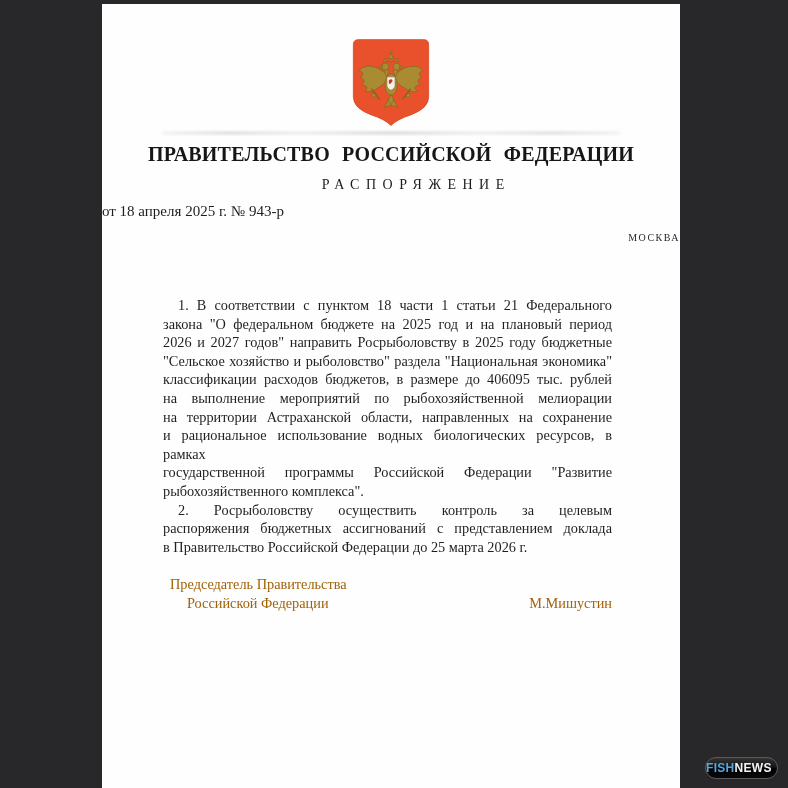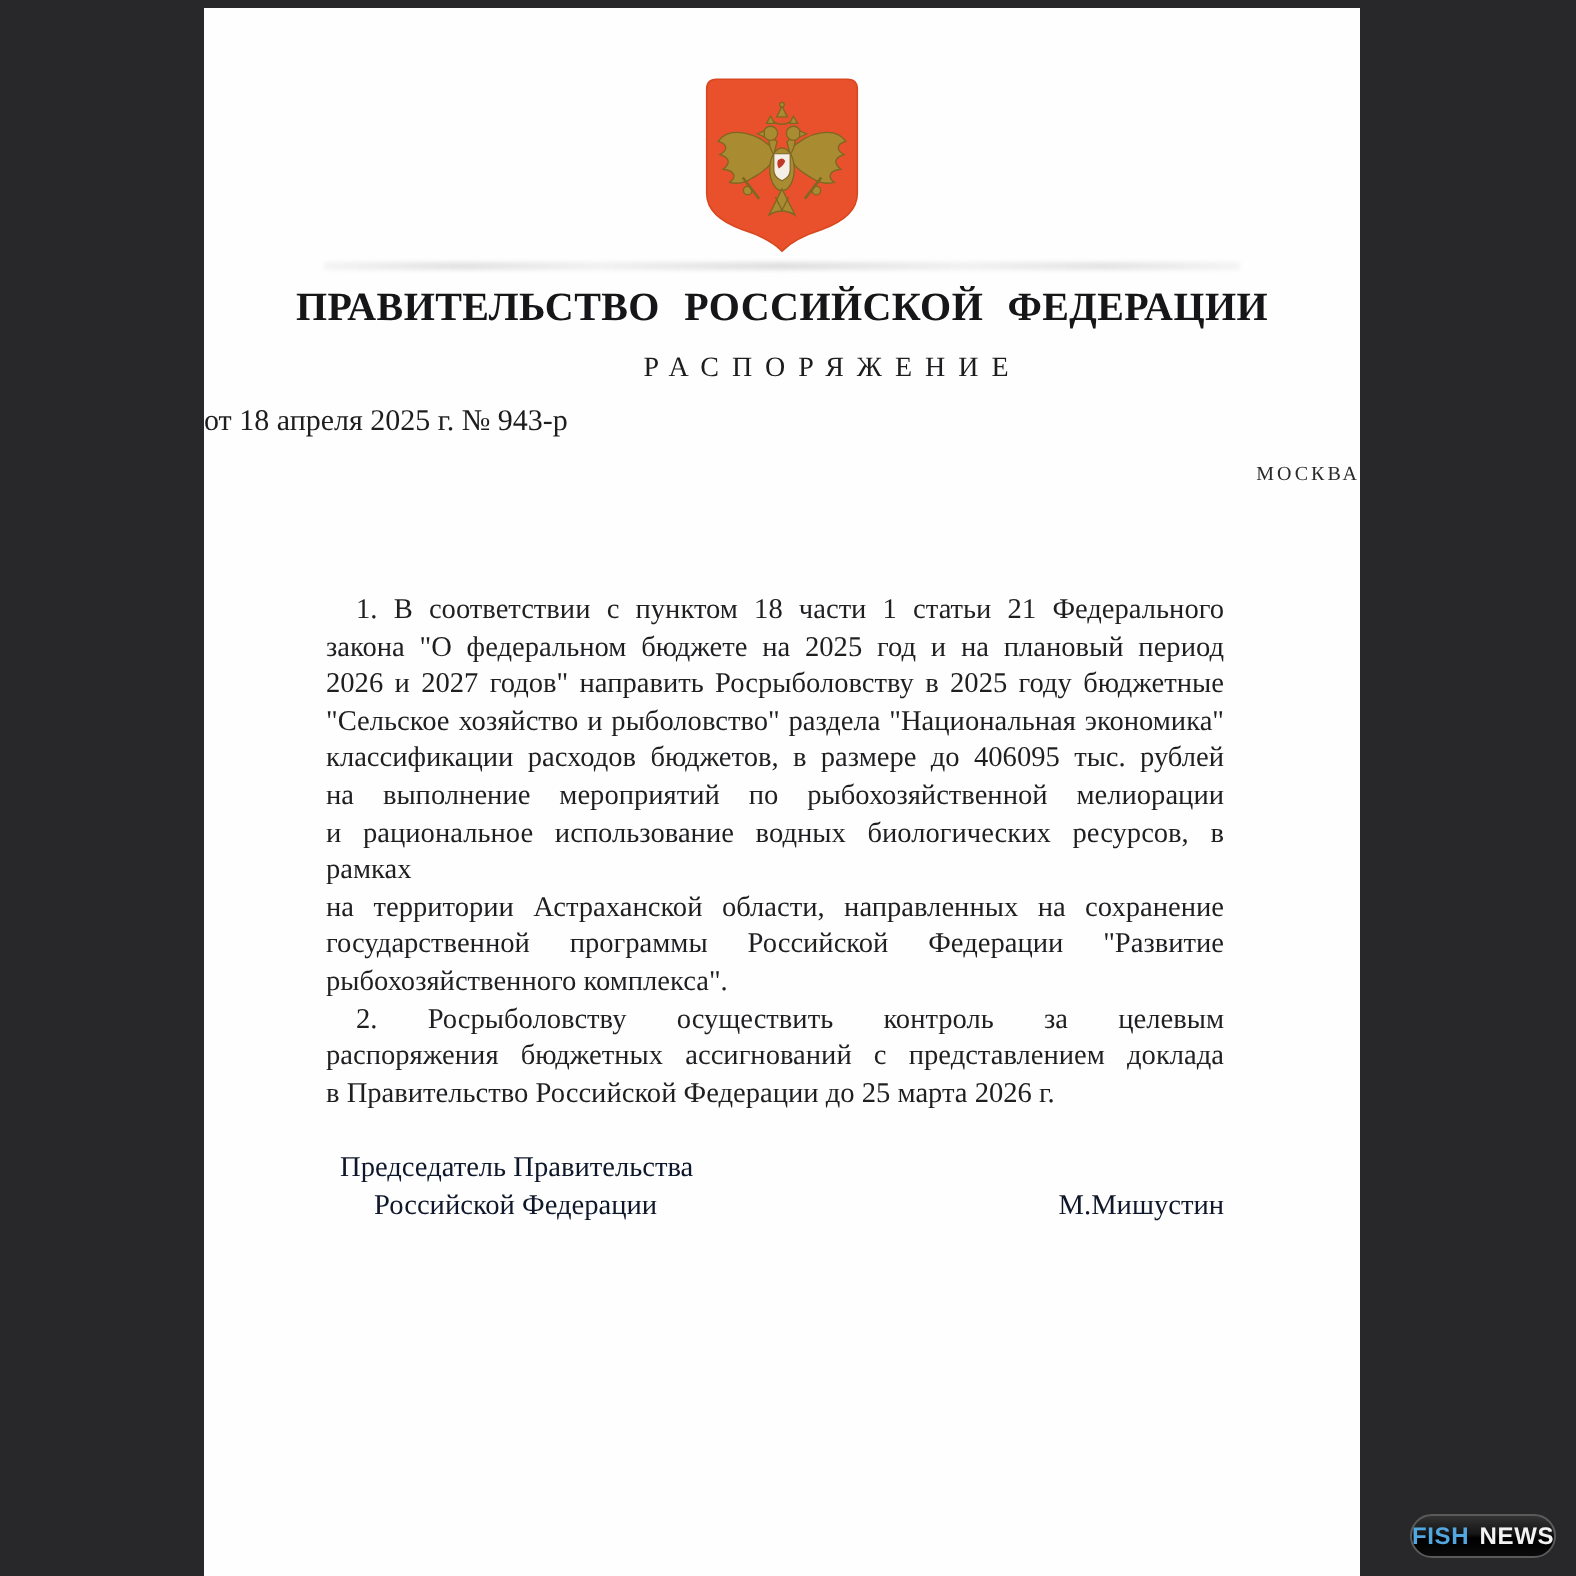--- a/index.html
+++ b/index.html
@@ -74,34 +74,34 @@
   }
   .bline.indent{ padding-left:15px; }
   .bline.lastline{ text-align-last:left; }
   .signature{
     margin:19px auto 0 68px;
     width:442px;
     display:flex;
     justify-content:space-between;
     align-items:flex-end;
     font-size:14.3px;
-    color:#0f172a;
+    color:#a16207;
   }
   .sig-left div{ line-height:18.5px; }
   .sig-line2{ padding-left:17px; }
   .sig-name{ line-height:18.5px; }
   .logo{
     position:absolute;
     left:705px;top:757px;
     width:73px;height:22px;
     box-sizing:border-box;
     border:1px solid #5a5a5a;
     border-radius:11px;
     background:linear-gradient(180deg,#333 0%,#151515 45%,#000 55%,#0a0a0a 100%);
-    display:flex;align-items:center;justify-content:space-between;
+    display:flex;align-items:center;justify-content:flex-start;
     font-family:"Liberation Sans","DejaVu Sans",sans-serif;
     font-weight:bold;font-size:12px;letter-spacing:0.3px;
   }
   .logo .fish{ color:#53a7e0; }
   .logo .news{ color:#f3f3f3; }
 </style>
 </head>
 <body>
 
 <div class="page">
@@ -155,22 +155,22 @@
 
   <div class="city">МОСКВА</div>
 
   <div class="body-text" id="body-text">
       <div class="bline indent">1.&nbsp;В соответствии с пунктом&nbsp;18 части&nbsp;1 статьи&nbsp;21 Федерального</div>
       <div class="bline">закона "О федеральном бюджете на 2025&nbsp;год и на плановый период</div>
       <div class="bline">2026 и 2027&nbsp;годов" направить Росрыболовству в 2025&nbsp;году бюджетные</div>
       <div class="bline">"Сельское хозяйство и рыболовство" раздела "Национальная экономика"</div>
       <div class="bline">классификации расходов бюджетов, в размере до 406095&nbsp;тыс.&nbsp;рублей</div>
       <div class="bline">на выполнение мероприятий по рыбохозяйственной мелиорации</div>
+      <div class="bline">на территории Астраханской области, направленных на сохранение</div>
       <div class="bline">и рациональное использование водных биологических ресурсов, в рамках</div>
-      <div class="bline">на территории Астраханской области, направленных на сохранение</div>
       <div class="bline">государственной программы Российской Федерации "Развитие</div>
       <div class="bline lastline">рыбохозяйственного комплекса".</div>
       <div class="bline indent">2.&nbsp;Росрыболовству осуществить контроль за целевым</div>
       <div class="bline">распоряжения бюджетных ассигнований с представлением доклада</div>
       <div class="bline lastline">в Правительство Российской Федерации до 25 марта 2026 г.</div>
     </div>
 
   <div class="signature">
     <div class="sig-left">
       <div>Председатель Правительства</div>

